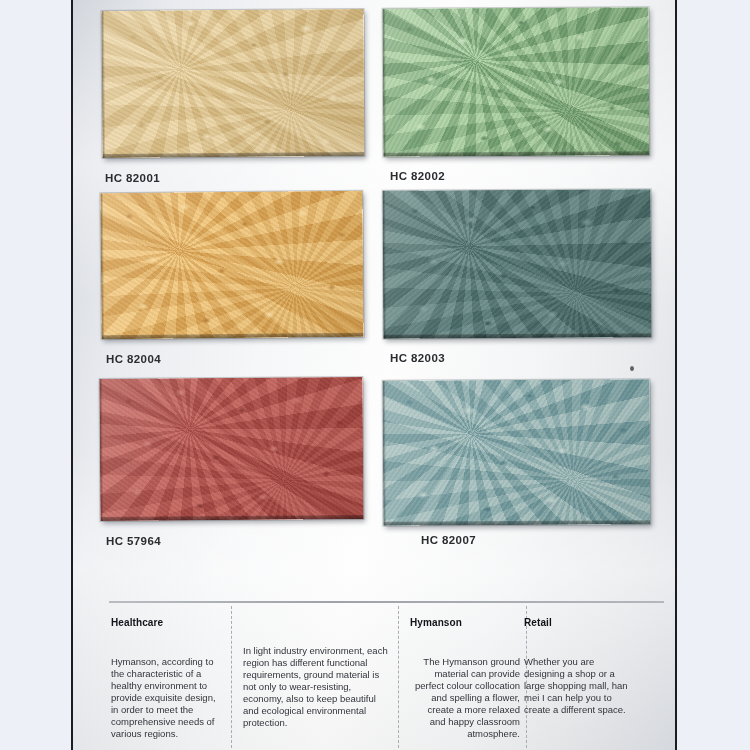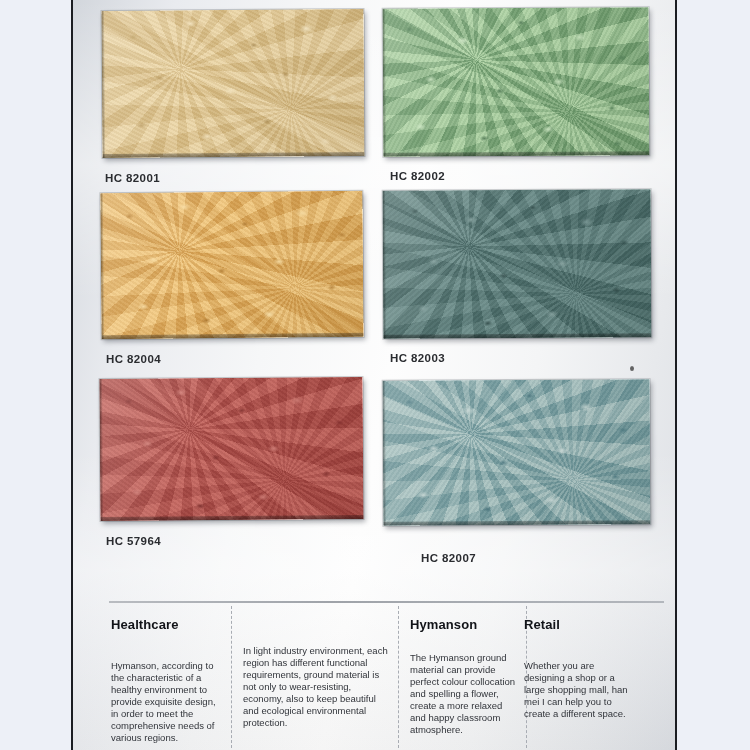--- a/index.html
+++ b/index.html
@@ -45,21 +45,21 @@
   .swatch .gloss{position:absolute;inset:0;
     background:linear-gradient(115deg,rgba(255,255,255,.18) 0%,rgba(255,255,255,.04) 40%,rgba(0,0,0,.05) 100%);}
 
   .label{position:absolute;font-size:11.5px;font-weight:bold;color:#2a2c30;letter-spacing:.4px;}
 
   
   .rule{position:absolute;height:2px;background:linear-gradient(90deg,#b9bcc1,#9fa3a9 40%,#b3b7bd 100%);}
   .vdiv{position:absolute;width:0;border-left:1px dashed #a8acb3;}
 
   .col{position:absolute;}
-  .col h3{margin:0;font-size:13px;font-weight:bold;color:#111318;letter-spacing:.1px;}
+  .col h3{margin:0;font-size:10px;font-weight:bold;color:#111318;letter-spacing:.1px;}
   .col p{margin:0;font-size:9.5px;line-height:12px;color:#31343a;}
 </style>
 </head>
 <body>
 
 <div id="stage">
 
   <div class="gutter left"></div>
   <div class="gutter right"></div>
   <div class="gutter-edge l"></div>
@@ -206,40 +206,40 @@
           radial-gradient(ellipse 9px 6px at 15% 79%, rgba(199,215,212,.88), transparent 62%),
           radial-gradient(ellipse 8px 5px at 39% 89%, rgba(62,106,116,.8), transparent 60%),
           radial-gradient(ellipse 10px 6px at 63% 83%,rgba(205,220,217,.85), transparent 62%),
           repeating-conic-gradient(from 22deg at 33% 37%, rgba(88,132,138,.34) 0deg 8deg, rgba(186,206,203,.34) 8deg 16deg),
           repeating-conic-gradient(from 66deg at 71% 69%, rgba(78,124,132,.30) 0deg 6deg, rgba(198,214,211,.30) 6deg 12deg),
           repeating-linear-gradient(125deg, rgba(54,96,106,.18) 0 2px, rgba(214,228,225,.16) 2px 4px);"></div>
       <div class="gloss"></div>
       <div class="edge-l"></div>
       <div class="edge"></div>
     </div>
-    <div class="label" style="left:317px;top:552px;padding-left:31px;">HC 82007</div>
+    <div class="label" style="left:317px;top:534px;padding-left:31px;">HC 82007</div>
 
     <div class="rule" style="left:36px;top:601px;width:555px;"></div>
 
     <div class="vdiv" style="left:158px;top:606px;height:142px;"></div>
     <div class="vdiv" style="left:325px;top:606px;height:142px;"></div>
     <div class="vdiv" style="left:453px;top:606px;height:142px;"></div>
 
     <div class="col" style="left:38px;top:617px;width:112px;">
       <h3>Healthcare</h3>
       <p style="margin-top:28px;">Hymanson, according to the characteristic of a healthy environment to provide exquisite design, in order to meet the comprehensive needs of various regions.</p>
     </div>
 
     <div class="col" style="left:170px;top:617px;width:146px;">
       <p style="margin-top:28px;">In light industry environment, each region has different functional requirements, ground material is not only to wear-resisting, economy, also to keep beautiful and ecological environmental protection.</p>
     </div>
 
     <div class="col" style="left:337px;top:617px;width:110px;">
       <h3>Hymanson</h3>
-      <p style="margin-top:20px;">The Hymanson ground material can provide perfect colour collocation and spelling a flower, create a more relaxed and happy classroom atmosphere.</p>
+      <p style="margin-top:28px;text-align:right;">The Hymanson ground material can provide perfect colour collocation and spelling a flower, create a more relaxed and happy classroom atmosphere.</p>
     </div>
 
     <div class="col" style="left:451px;top:617px;width:104px;">
       <h3>Retail</h3>
       <p style="margin-top:28px;">Whether you are designing a shop or a large shopping mall, han mei I can help you to create a different space.</p>
     </div>
 
   </div>
 </div>
 

